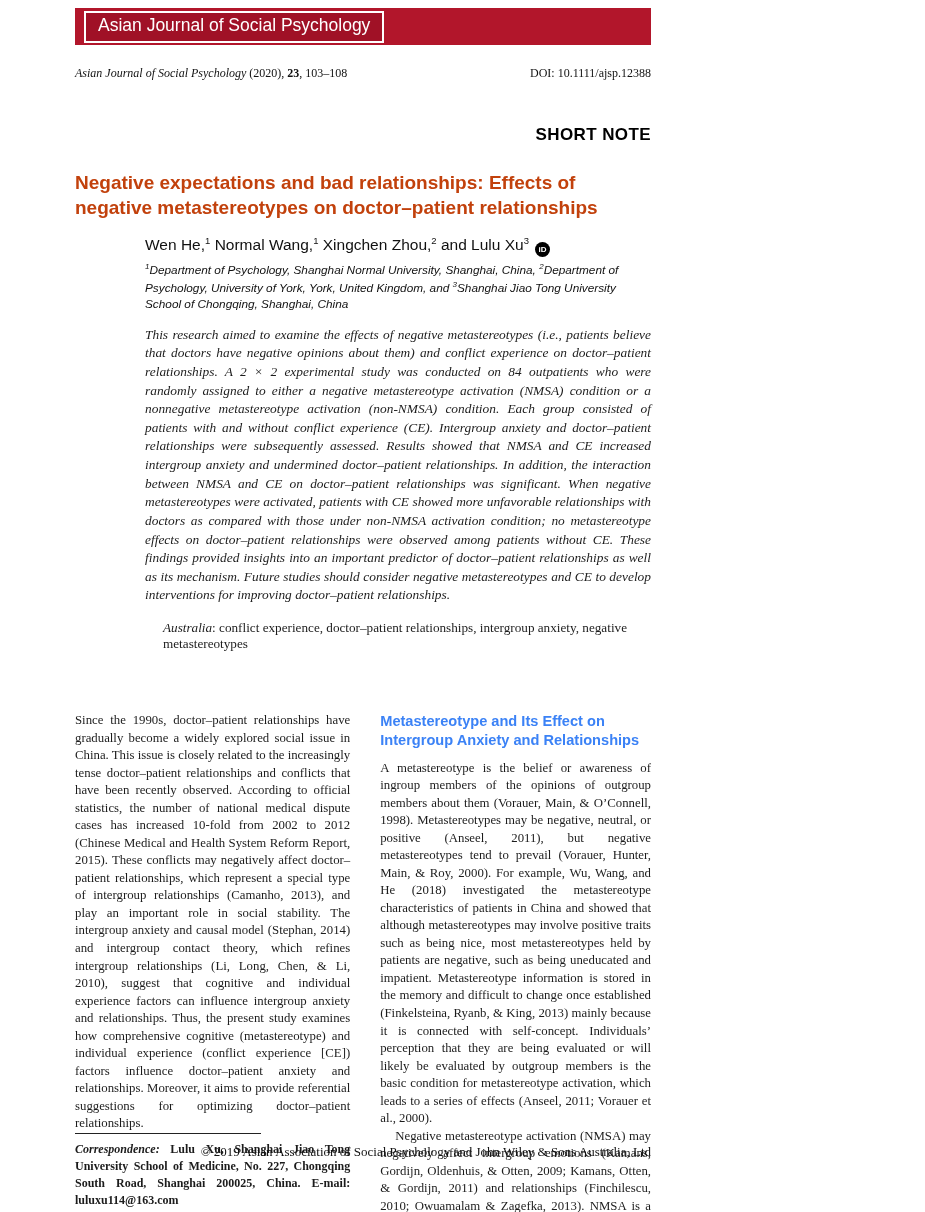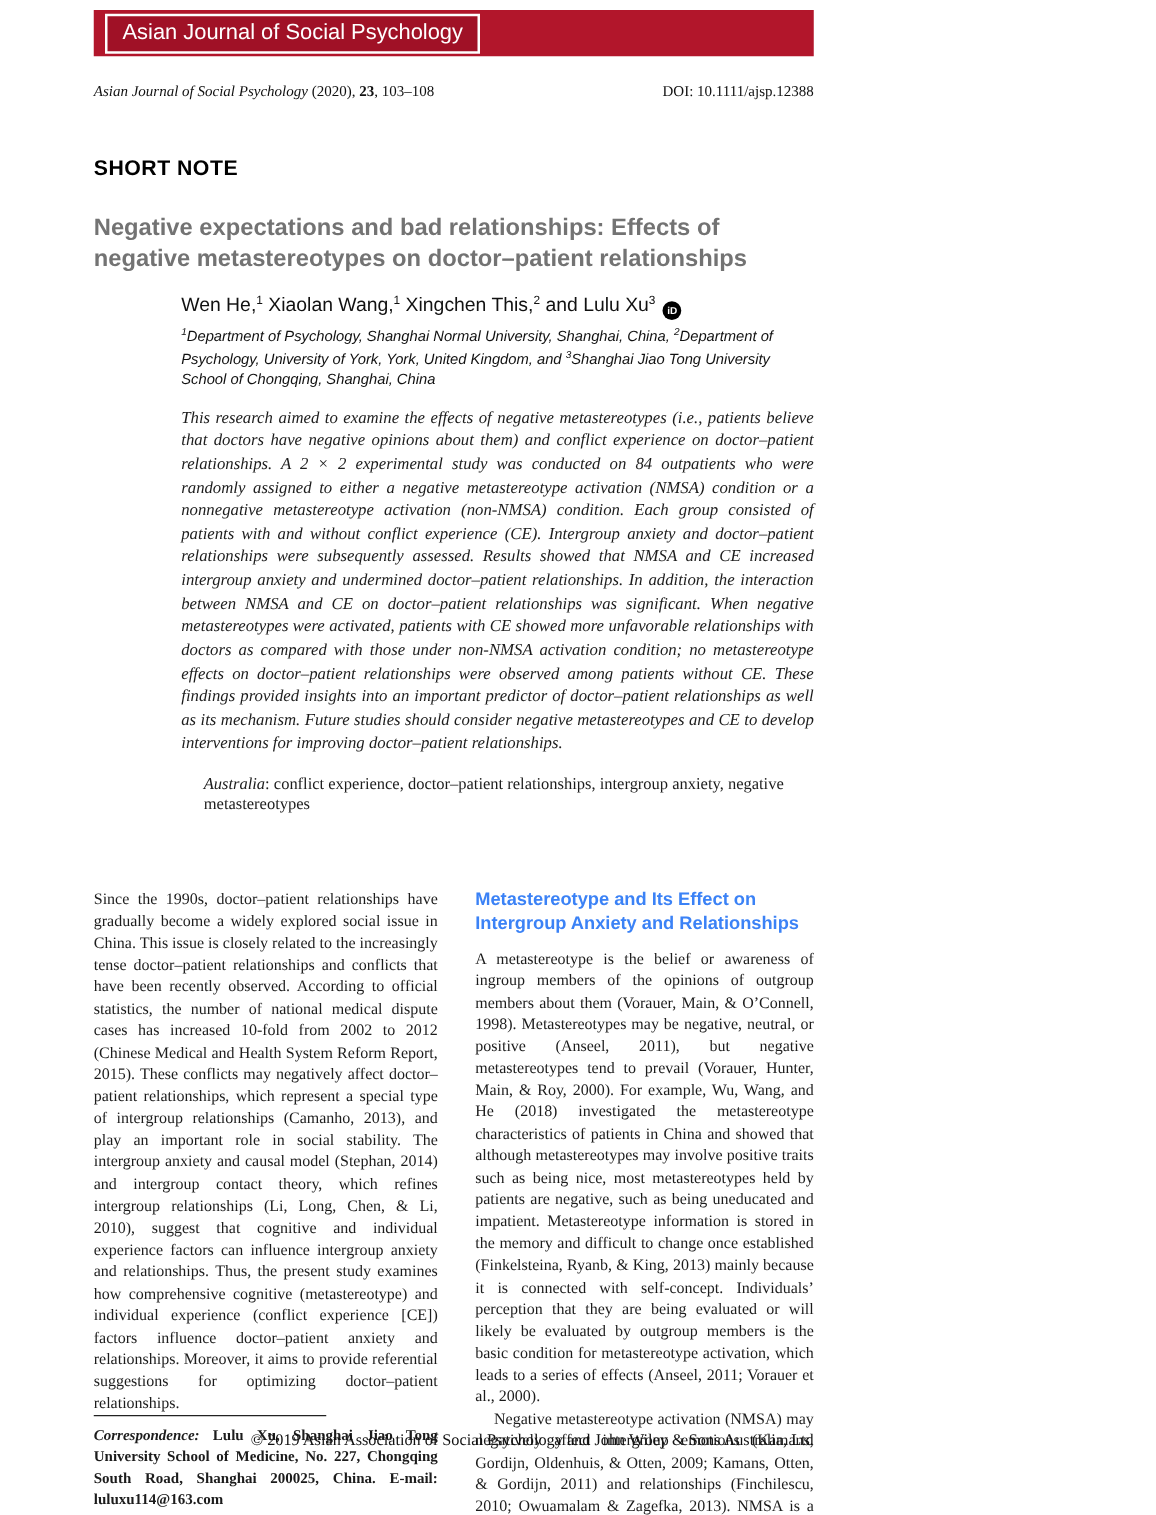--- a/index.html
+++ b/index.html
@@ -13,22 +13,22 @@
   .banner { height: 37px; background: #b2162b; display: flex; align-items: center; padding-left: 9px; box-sizing: border-box; }
   .banner-box {
     display: inline-block; border: 2px solid #ffffff; background: #a01126; color: #ffffff;
     font-family: "Liberation Sans", sans-serif; font-size: 17.5px; padding: 2px 12px 5px;
   }
   
   .cite-row { margin-top: 21px; display: flex; justify-content: space-between; font-size: 12px; color: #111; }
   .it { font-style: italic; }
   .bold { font-weight: bold; }
   
-  .section-label { margin-top: 44px; font-family: "Liberation Sans", sans-serif; font-weight: bold; font-size: 17px; color: #000; letter-spacing: .4px; }
-  .title { margin-top: 25px; max-width: 735px; font-family: "Liberation Sans", sans-serif; font-weight: bold; font-size: 19px; line-height: 1.32; color: #737373; }
+  .section-label { margin-top: 44px; font-family: "Liberation Sans", sans-serif; font-weight: bold; font-size: 17px; color: #000; letter-spacing: .4px; text-align: right; }
+  .title { margin-top: 25px; max-width: 735px; font-family: "Liberation Sans", sans-serif; font-weight: bold; font-size: 19px; line-height: 1.32; color: #c2410c; }
   
   .authors { margin-left: 70px; margin-top: 15px; font-family: "Liberation Sans", sans-serif; font-size: 15.5px; color: #111; }
   .authors sup { font-size: 9.5px; }
   .orcid {
     display: inline-flex; align-items: center; justify-content: center;
     width: 15px; height: 15px; border-radius: 50%; background: #000000; color: #fff;
     font-family: "Liberation Sans", sans-serif; font-size: 8px; font-weight: bold;
     margin-left: 6px; vertical-align: -2px; cursor: pointer;
   }
   .affiliations { margin-left: 70px; margin-top: 4px; max-width: 705px; font-family: "Liberation Sans", sans-serif; font-style: italic; font-size: 11.8px; line-height: 1.4; color: #111; }
@@ -66,21 +66,21 @@
       <span class="it">Asian Journal of Social Psychology</span><span> (2020), </span><span class="bold">23</span><span>, 103–108</span>
     </div>
     <div>DOI: 10.1111/ajsp.12388</div>
   </div>
 
   <div class="section-label">SHORT NOTE</div>
 
   <h1 class="title" style="margin:25px 0 0 0;">Negative expectations and bad relationships: Effects of negative metastereotypes on doctor–patient relationships</h1>
 
   <div class="authors">
-    <span><span>Wen He,</span><sup>1</sup></span><span><span> Xiaolan Wang,</span><sup>1</sup></span><span><span> Xingchen This,</span><sup>2</sup></span><span><span> and Lulu Xu</span><sup>3</sup></span><span class="orcid">iD</span>
+    <span><span>Wen He,</span><sup>1</sup></span><span><span> Normal Wang,</span><sup>1</sup></span><span><span> Xingchen Zhou,</span><sup>2</sup></span><span><span> and Lulu Xu</span><sup>3</sup></span><span class="orcid">iD</span>
   </div>
 
   <div class="affiliations">
     <sup>1</sup><span>Department of Psychology, Shanghai Normal University, Shanghai, China, </span><sup>2</sup><span>Department of Psychology, University of York, York, United Kingdom, and </span><sup>3</sup><span>Shanghai Jiao Tong University School of Chongqing, Shanghai, China</span>
   </div>
 
   <div class="abstract">This research aimed to examine the effects of negative metastereotypes (i.e., patients believe that doctors have negative opinions about them) and conflict experience on doctor–patient relationships. A 2 × 2 experimental study was conducted on 84 outpatients who were randomly assigned to either a negative metastereotype activation (NMSA) condition or a nonnegative metastereotype activation (non-NMSA) condition. Each group consisted of patients with and without conflict experience (CE). Intergroup anxiety and doctor–patient relationships were subsequently assessed. Results showed that NMSA and CE increased intergroup anxiety and undermined doctor–patient relationships. In addition, the interaction between NMSA and CE on doctor–patient relationships was significant. When negative metastereotypes were activated, patients with CE showed more unfavorable relationships with doctors as compared with those under non-NMSA activation condition; no metastereotype effects on doctor–patient relationships were observed among patients without CE. These findings provided insights into an important predictor of doctor–patient relationships as well as its mechanism. Future studies should consider negative metastereotypes and CE to develop interventions for improving doctor–patient relationships.</div>
 
   <div class="keywords">
     <span class="it">Australia</span><span>: conflict experience, doctor–patient relationships, intergroup anxiety, negative metastereotypes</span>

